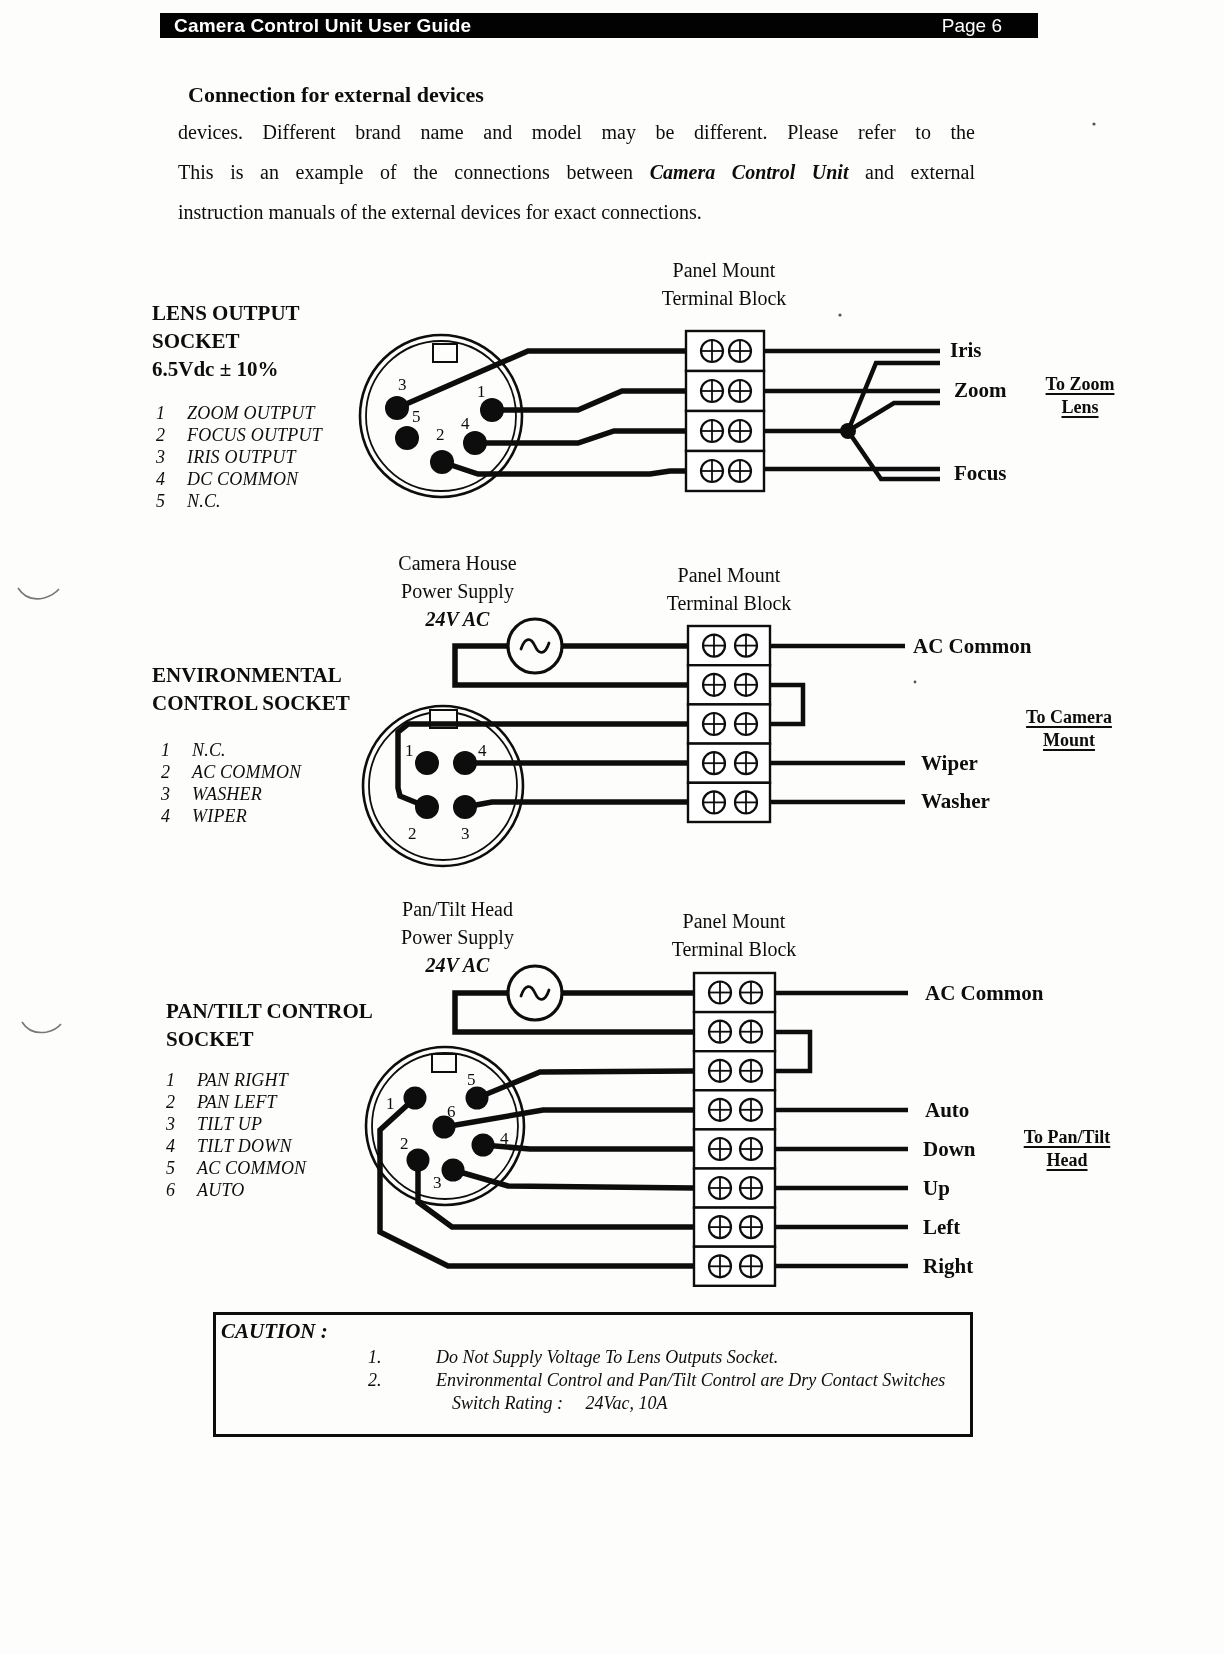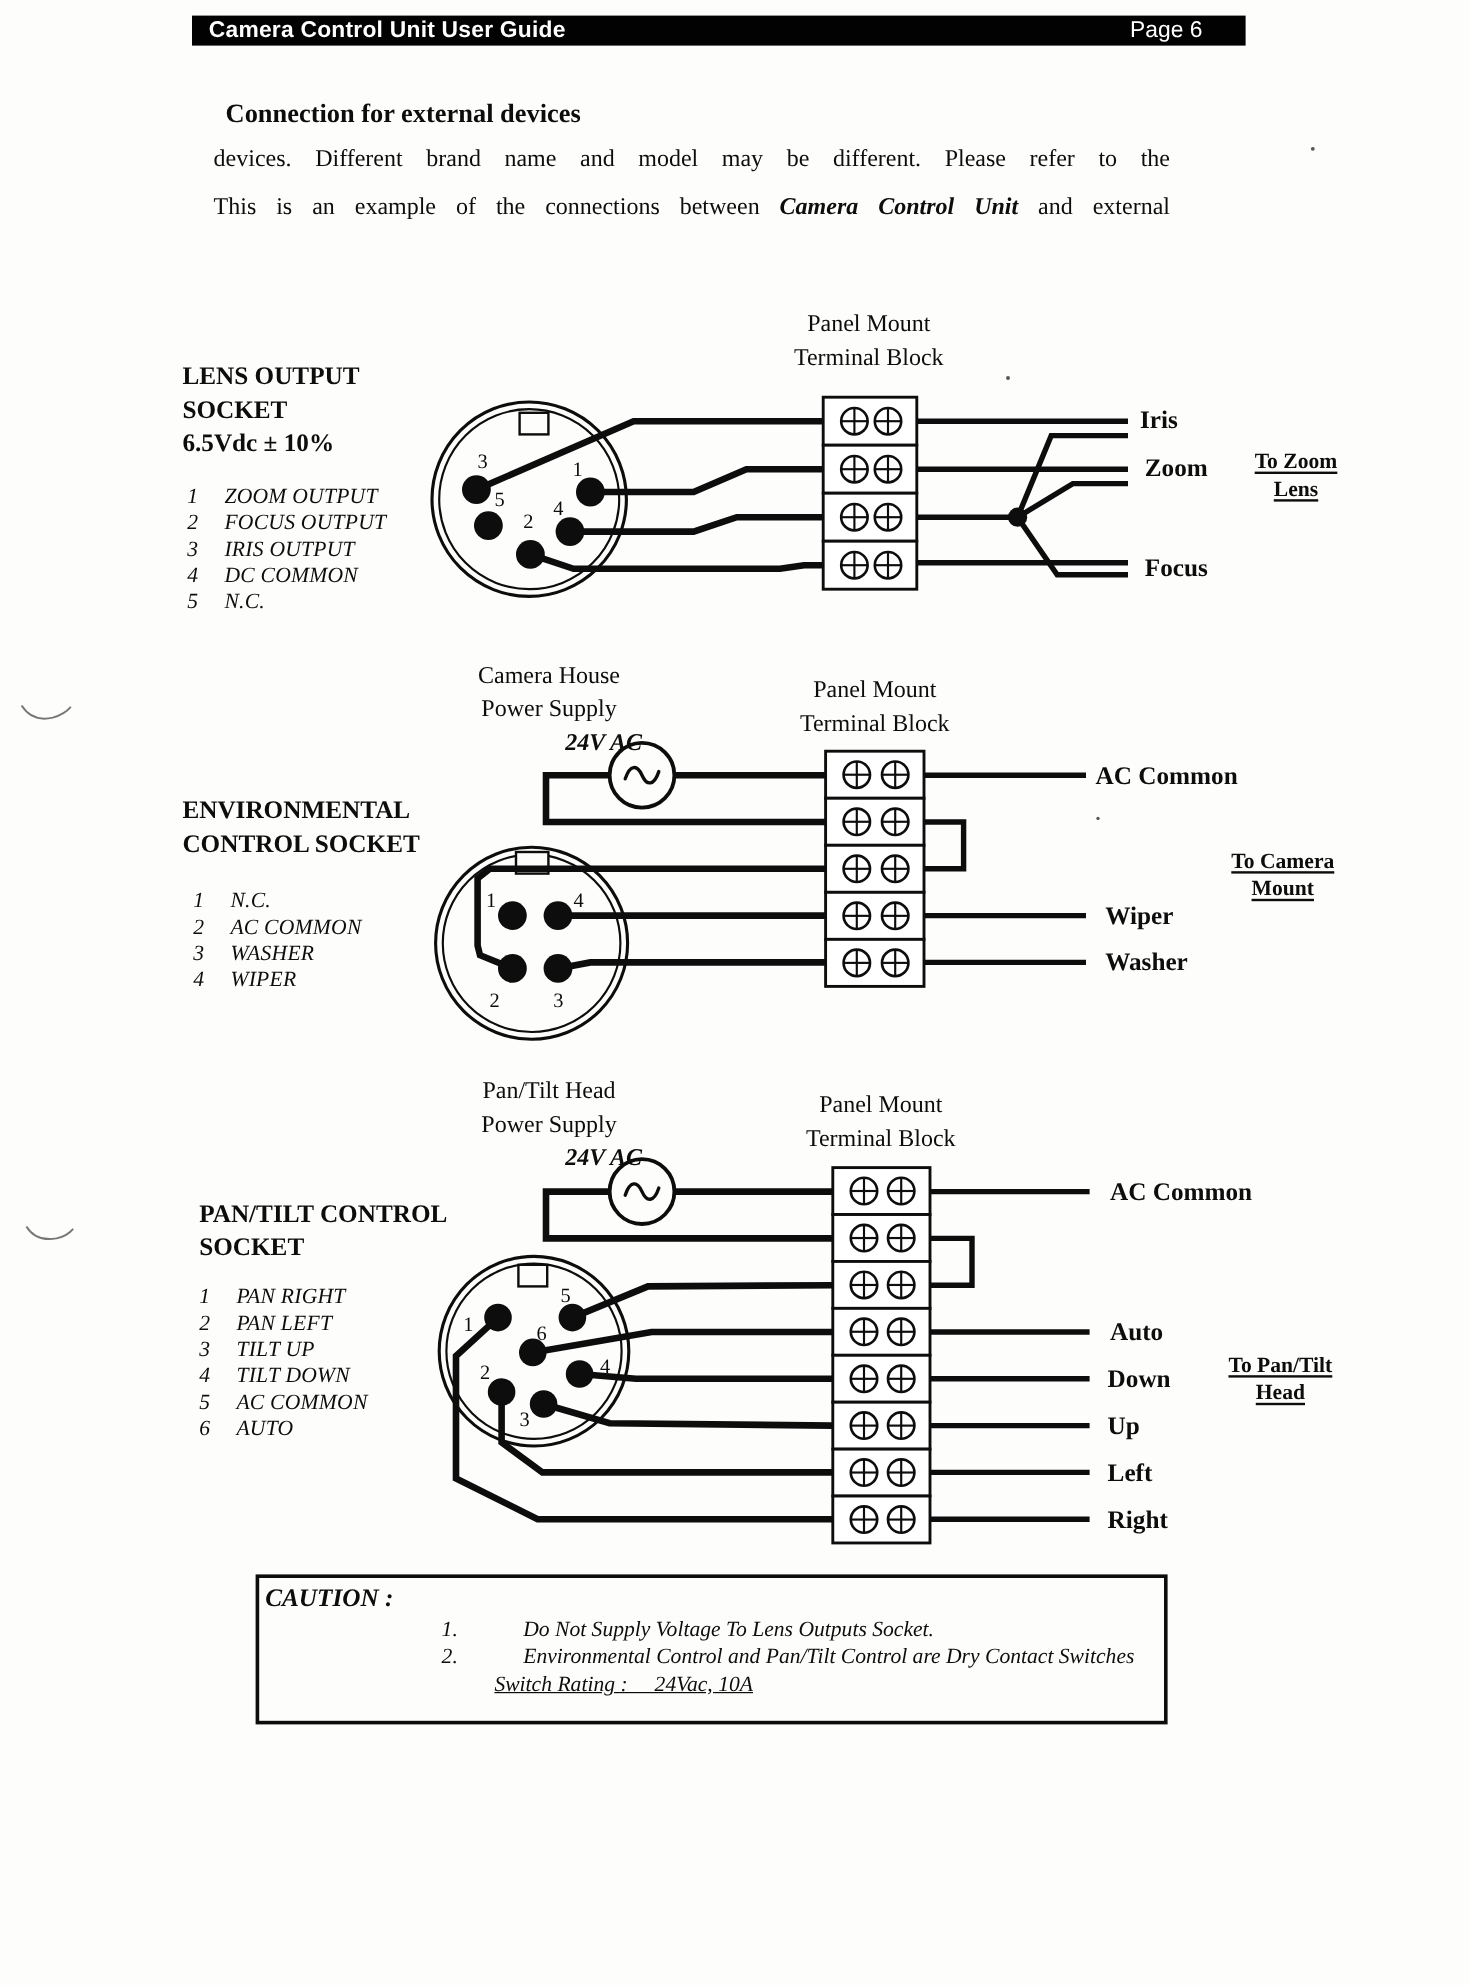--- a/index.html
+++ b/index.html
@@ -14,21 +14,21 @@
   .bar .p{font-size:19px;padding-right:36px;}
   .sec-title{font-size:22px;font-weight:bold;}
   .intro{font-size:20px;line-height:40px;width:797px;}
   .intro .j{text-align:justify;text-align-last:justify;}
   .em-bi{font-weight:bold;font-style:italic;}
   .h-block{font-weight:bold;font-size:21px;line-height:28px;}
   .pinlist{font-style:italic;font-size:18px;line-height:22px;letter-spacing:.2px;}
   .pinlist .row{display:flex;}
   .pinlist .n{width:31px;flex:none;}
   .ps-title{font-size:20px;line-height:28px;text-align:center;width:155px;}
-  .ps-title .v{font-weight:bold;font-style:italic;text-align:right;}
+  .ps-title .v{font-weight:bold;font-style:italic;}
   .tb-title{font-size:20px;line-height:28px;text-align:center;width:150px;}
   .out{font-weight:bold;font-size:21px;}
   .dest{font-weight:bold;font-size:18px;line-height:23px;text-align:center;width:110px;}
   .dest div{text-decoration:underline;text-underline-offset:3px;text-decoration-thickness:2px;}
   .pn{font-size:17px;}
   .caution-box{border:3px solid #0d0d0d;background:transparent;}
   .ca-title{font-weight:bold;font-style:italic;font-size:21px;}
   .ca-item{font-style:italic;font-size:18px;white-space:pre;}
   
   .wire{fill:none;stroke:#0d0d0d;stroke-width:5.5;}
@@ -267,20 +267,21 @@
 <div class="abs bar" style="left:160px;top:13px;width:878px;height:25px;">
   <span class="t">Camera Control Unit User Guide</span>
   <span class="p">Page 6</span>
 </div>
 
 <div class="abs sec-title" style="left:188px;top:82px;">Connection for external devices</div>
 
 <div class="abs intro" style="left:178px;top:112px;">
   <div class="j">devices. Different brand name and model may be different. Please refer to the</div>
   <div class="j"><span>This is an example of the connections between </span><span class="em-bi">Camera Control Unit</span><span> and external</span></div>
+  <div>instruction manuals of the external devices for exact connections.</div>
 </div>
 
 <div class="abs h-block" style="left:152px;top:299px;">
   <div>LENS OUTPUT</div>
   <div>SOCKET</div>
   <div>6.5Vdc ± 10%</div>
 </div>
 <div class="abs pinlist" style="left:156px;top:402px;">
   <div class="row">
       <span class="n">1</span>
@@ -424,13 +425,13 @@
   <div>To Pan/Tilt</div>
   <div>Head</div>
 </div>
 
 <div class="abs caution-box" style="left:213px;top:1312px;width:754px;height:119px;"></div>
 <div class="abs ca-title" style="left:221px;top:1319px;">CAUTION :</div>
 <div class="abs ca-item" style="left:368px;top:1347px;">1.</div>
 <div class="abs ca-item" style="left:436px;top:1347px;">Do Not Supply Voltage To Lens Outputs Socket.</div>
 <div class="abs ca-item" style="left:368px;top:1370px;">2.</div>
 <div class="abs ca-item" style="left:436px;top:1370px;">Environmental Control and Pan/Tilt Control are Dry Contact Switches</div>
-<div class="abs ca-item" style="left:412px;top:1393px;text-decoration:underline;">Switch Rating :     24Vac, 10A</div>
+<div class="abs ca-item" style="left:452px;top:1393px;">Switch Rating :     24Vac, 10A</div>
 
 </body></html>

